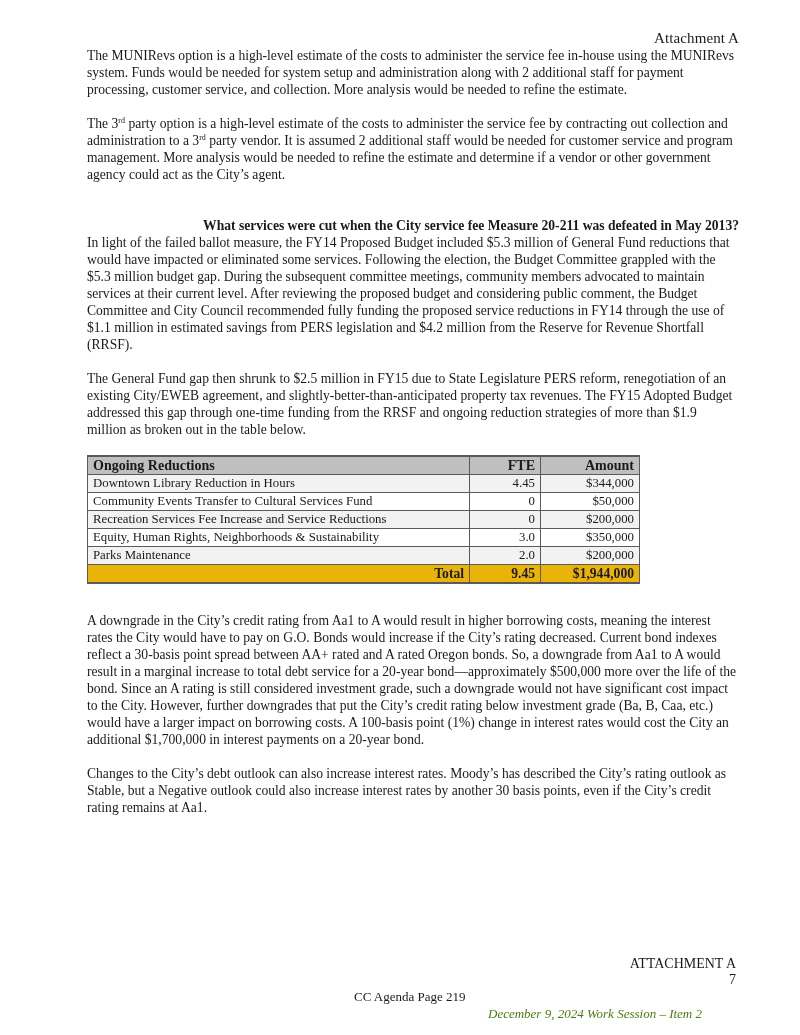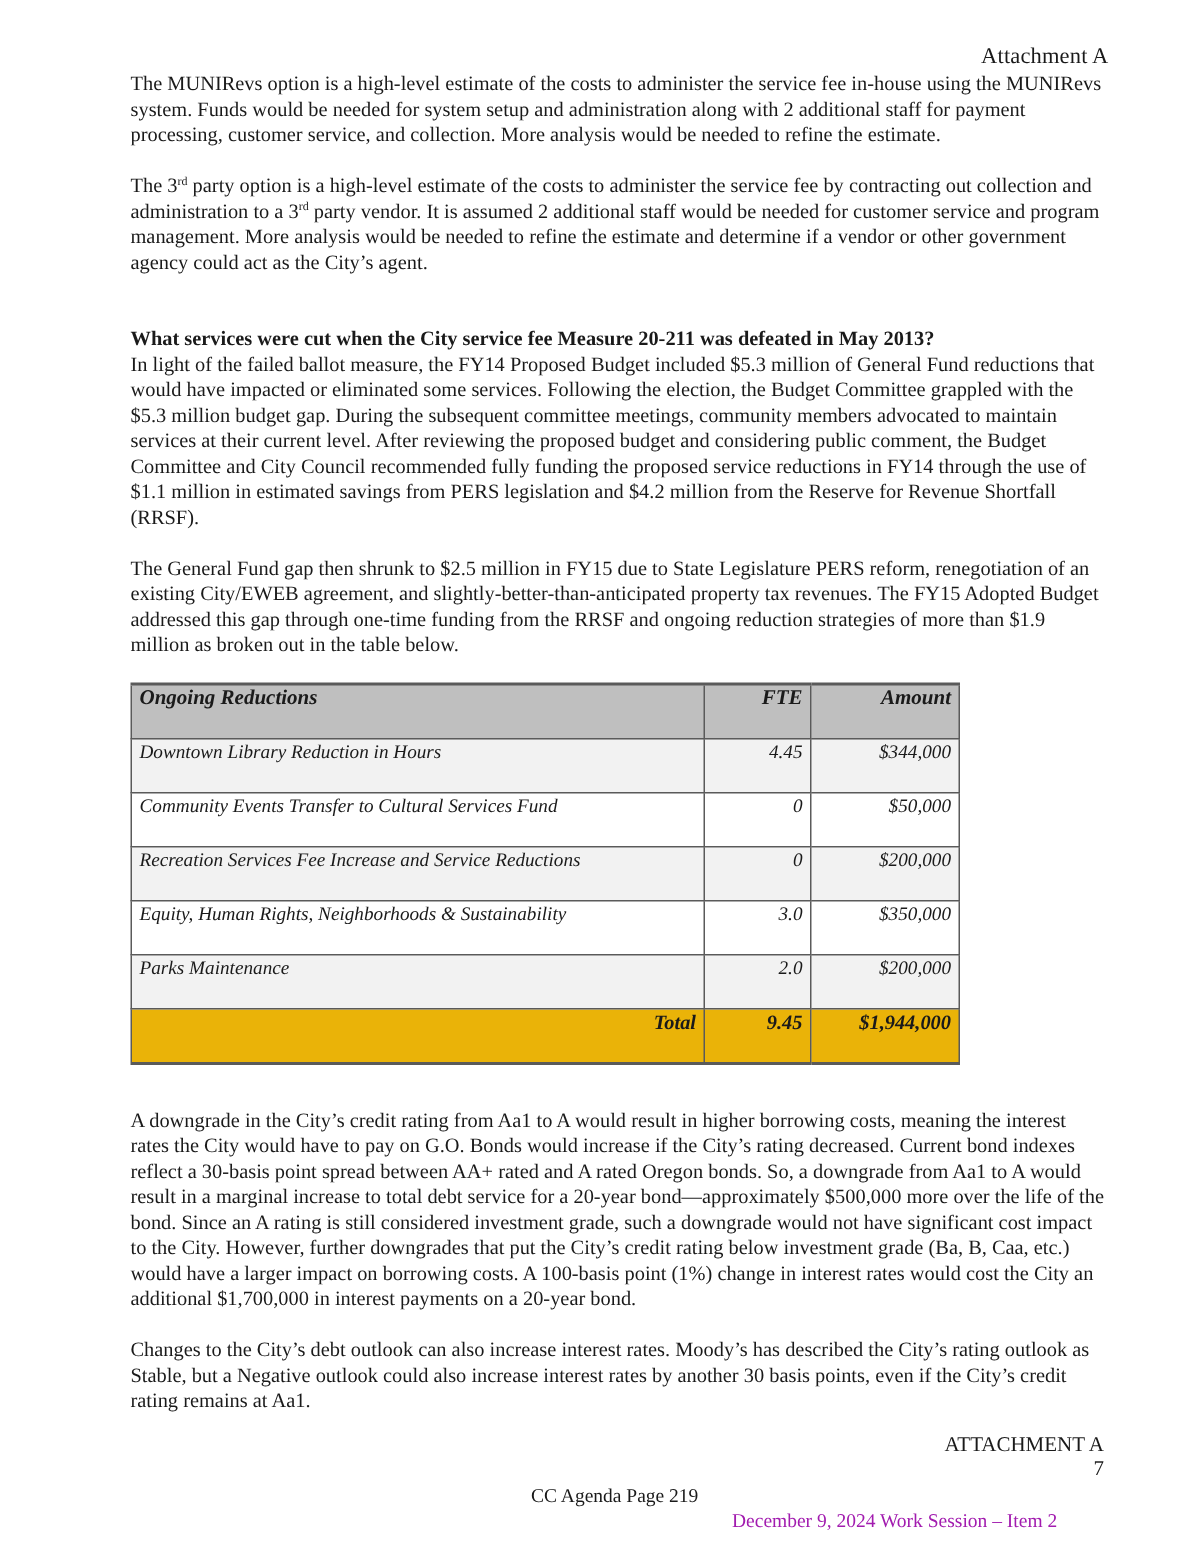--- a/index.html
+++ b/index.html
@@ -13,35 +13,34 @@
     position: absolute; right: 72px; top: 30px;
     font-size: 15px; letter-spacing: 0.1px;
   }
   .content {
     position: absolute; left: 76px; top: 47px; width: 652px;
     font-size: 13.6px; line-height: 17px;
   }
   .content p { margin: 0; }
   .gap1 { height: 17px; }
   .gap2 { height: 34px; }
-  .heading { font-weight: bold; }
+  .heading { font-weight: bold; text-align: right; }
   sup { font-size: 8px; vertical-align: top; line-height: 10px; position: relative; top: 1px; }
 
   table.reductions {
     border-collapse: collapse;
     margin-top: 17px;
     width: 553px;
     font-size: 12.8px;
     line-height: 15px;
   }
   table.reductions td, table.reductions th {
     border: 1px solid #5a5a5a;
-    padding: 1px 5px 19px 5px;
+    padding: 1px 5px 1px 5px;
     height: 15px;
-    font-style: italic;
   }
   table.reductions thead th {
     background: #bfbfbf;
     font-weight: bold;
     font-size: 14px;
     border-top: 2px solid #5a5a5a;
   }
   table.reductions th.col-name { text-align: left; }
   table.reductions .num { text-align: right; }
   table.reductions .col-fte { width: 60px; }
@@ -134,15 +133,15 @@
     <p>A downgrade in the City’s credit rating from Aa1 to A would result in higher borrowing costs, meaning the interest rates the City would have to pay on G.O. Bonds would increase if the City’s rating decreased. Current bond indexes reflect a 30-basis point spread between AA+ rated and A rated Oregon bonds. So, a downgrade from Aa1 to A would result in a marginal increase to total debt service for a 20-year bond—approximately $500,000 more over the life of the bond. Since an A rating is still considered investment grade, such a downgrade would not have significant cost impact to the City. However, further downgrades that put the City’s credit rating below investment grade (Ba, B, Caa, etc.) would have a larger impact on borrowing costs. A 100-basis point (1%) change in interest rates would cost the City an additional $1,700,000 in interest payments on a 20-year bond.</p>
     <div class="gap1"></div>
     <p>Changes to the City’s debt outlook can also increase interest rates. Moody’s has described the City’s rating outlook as Stable, but a Negative outlook could also increase interest rates by another 30 basis points, even if the City’s credit rating remains at Aa1.</p>
   </div>
 
   <div class="attach-bottom">
     <div>ATTACHMENT A</div>
     <div>7</div>
   </div>
   <div class="agenda-page">CC Agenda Page 219</div>
-  <div class="work-session" style="color: #a21caf;">December 9, 2024 Work Session – Item 2</div>
+  <div class="work-session" style="color: #4d7c0f; font-style: italic;">December 9, 2024 Work Session – Item 2</div>
 
 </div>
 
 </body></html>

